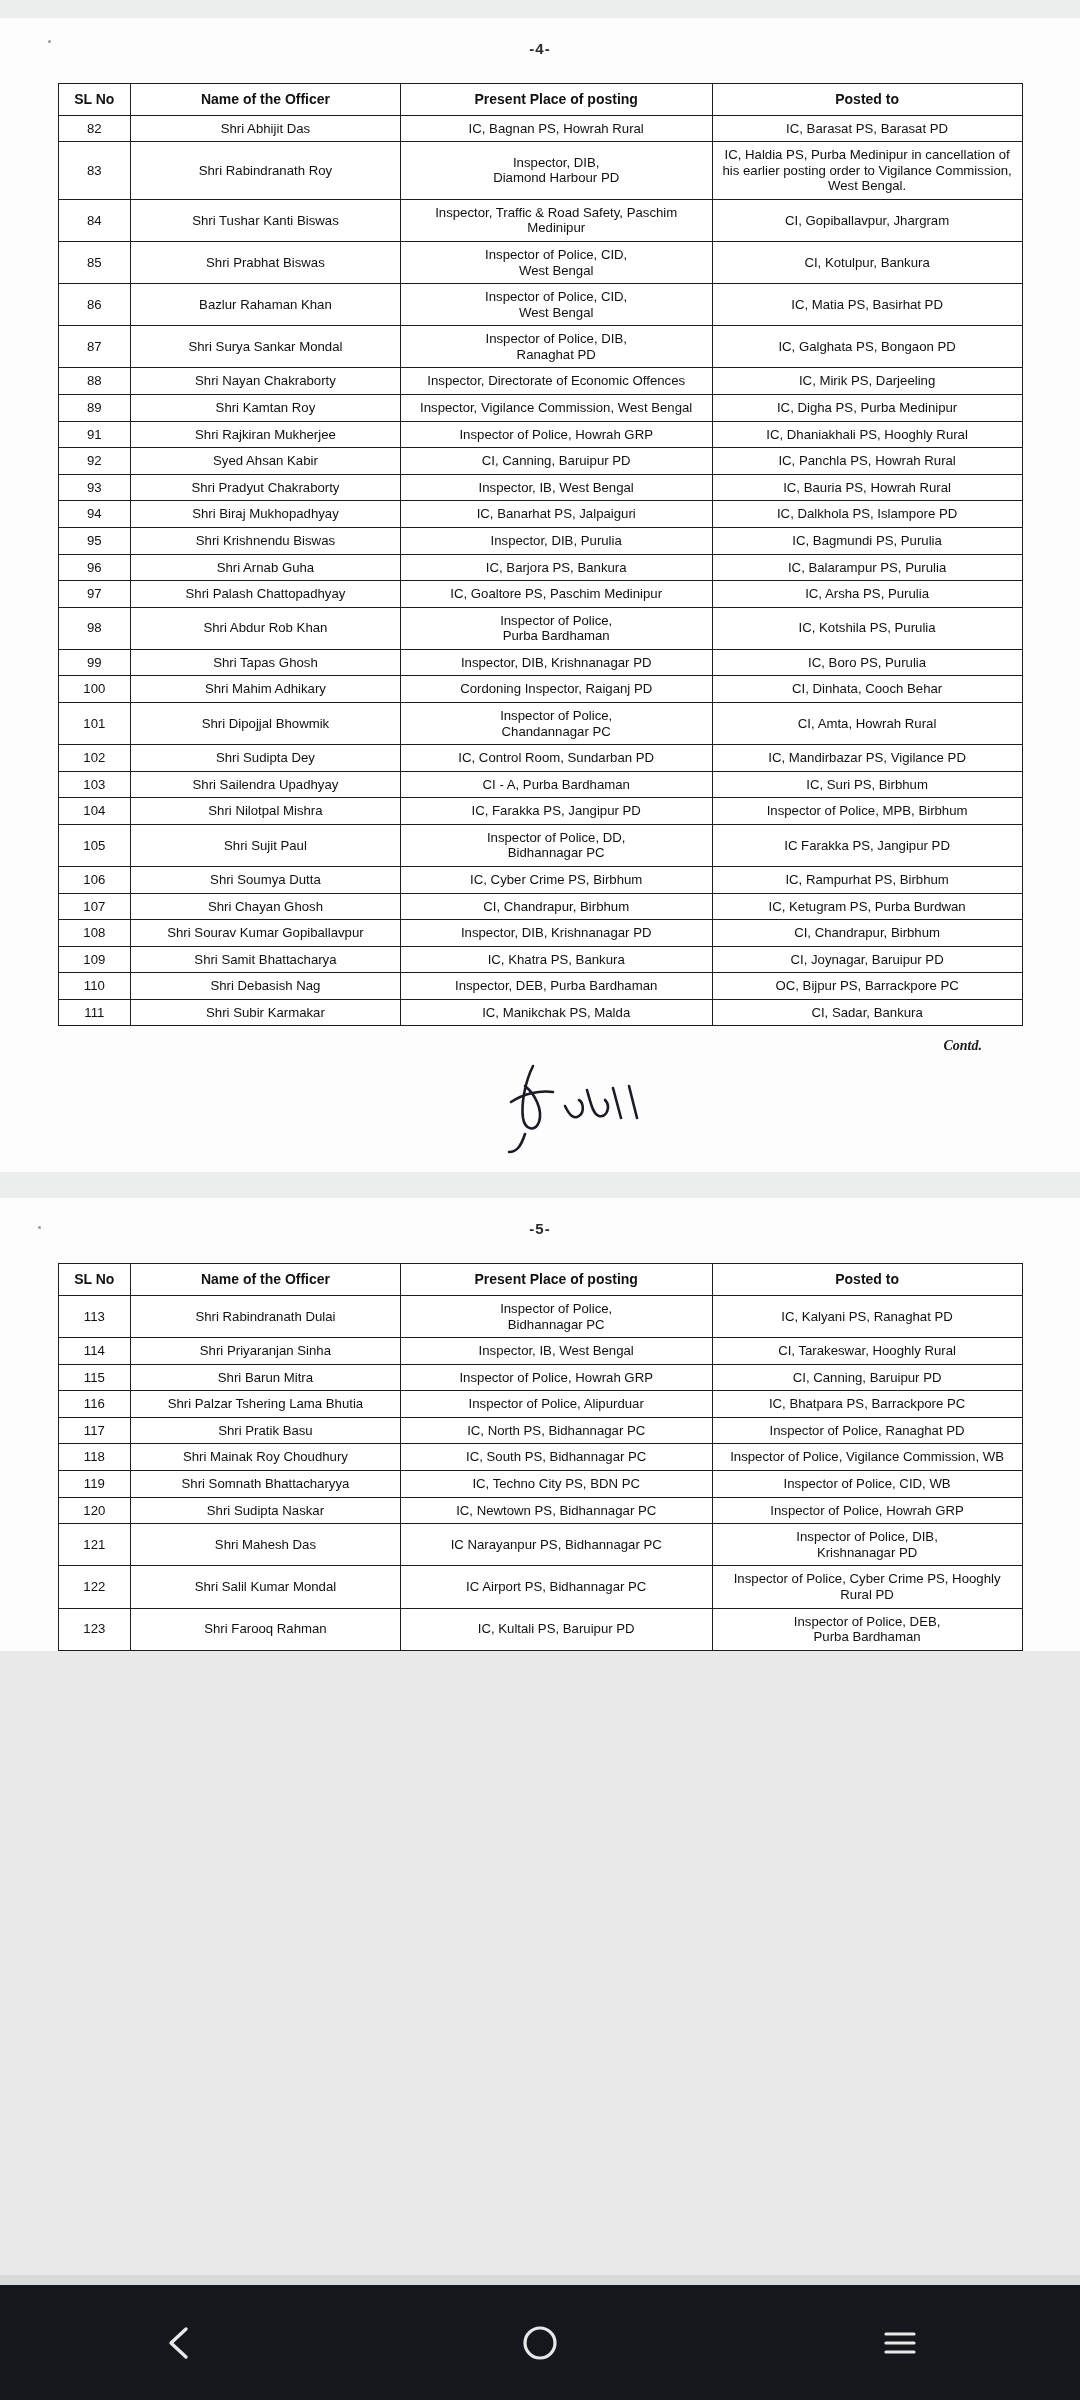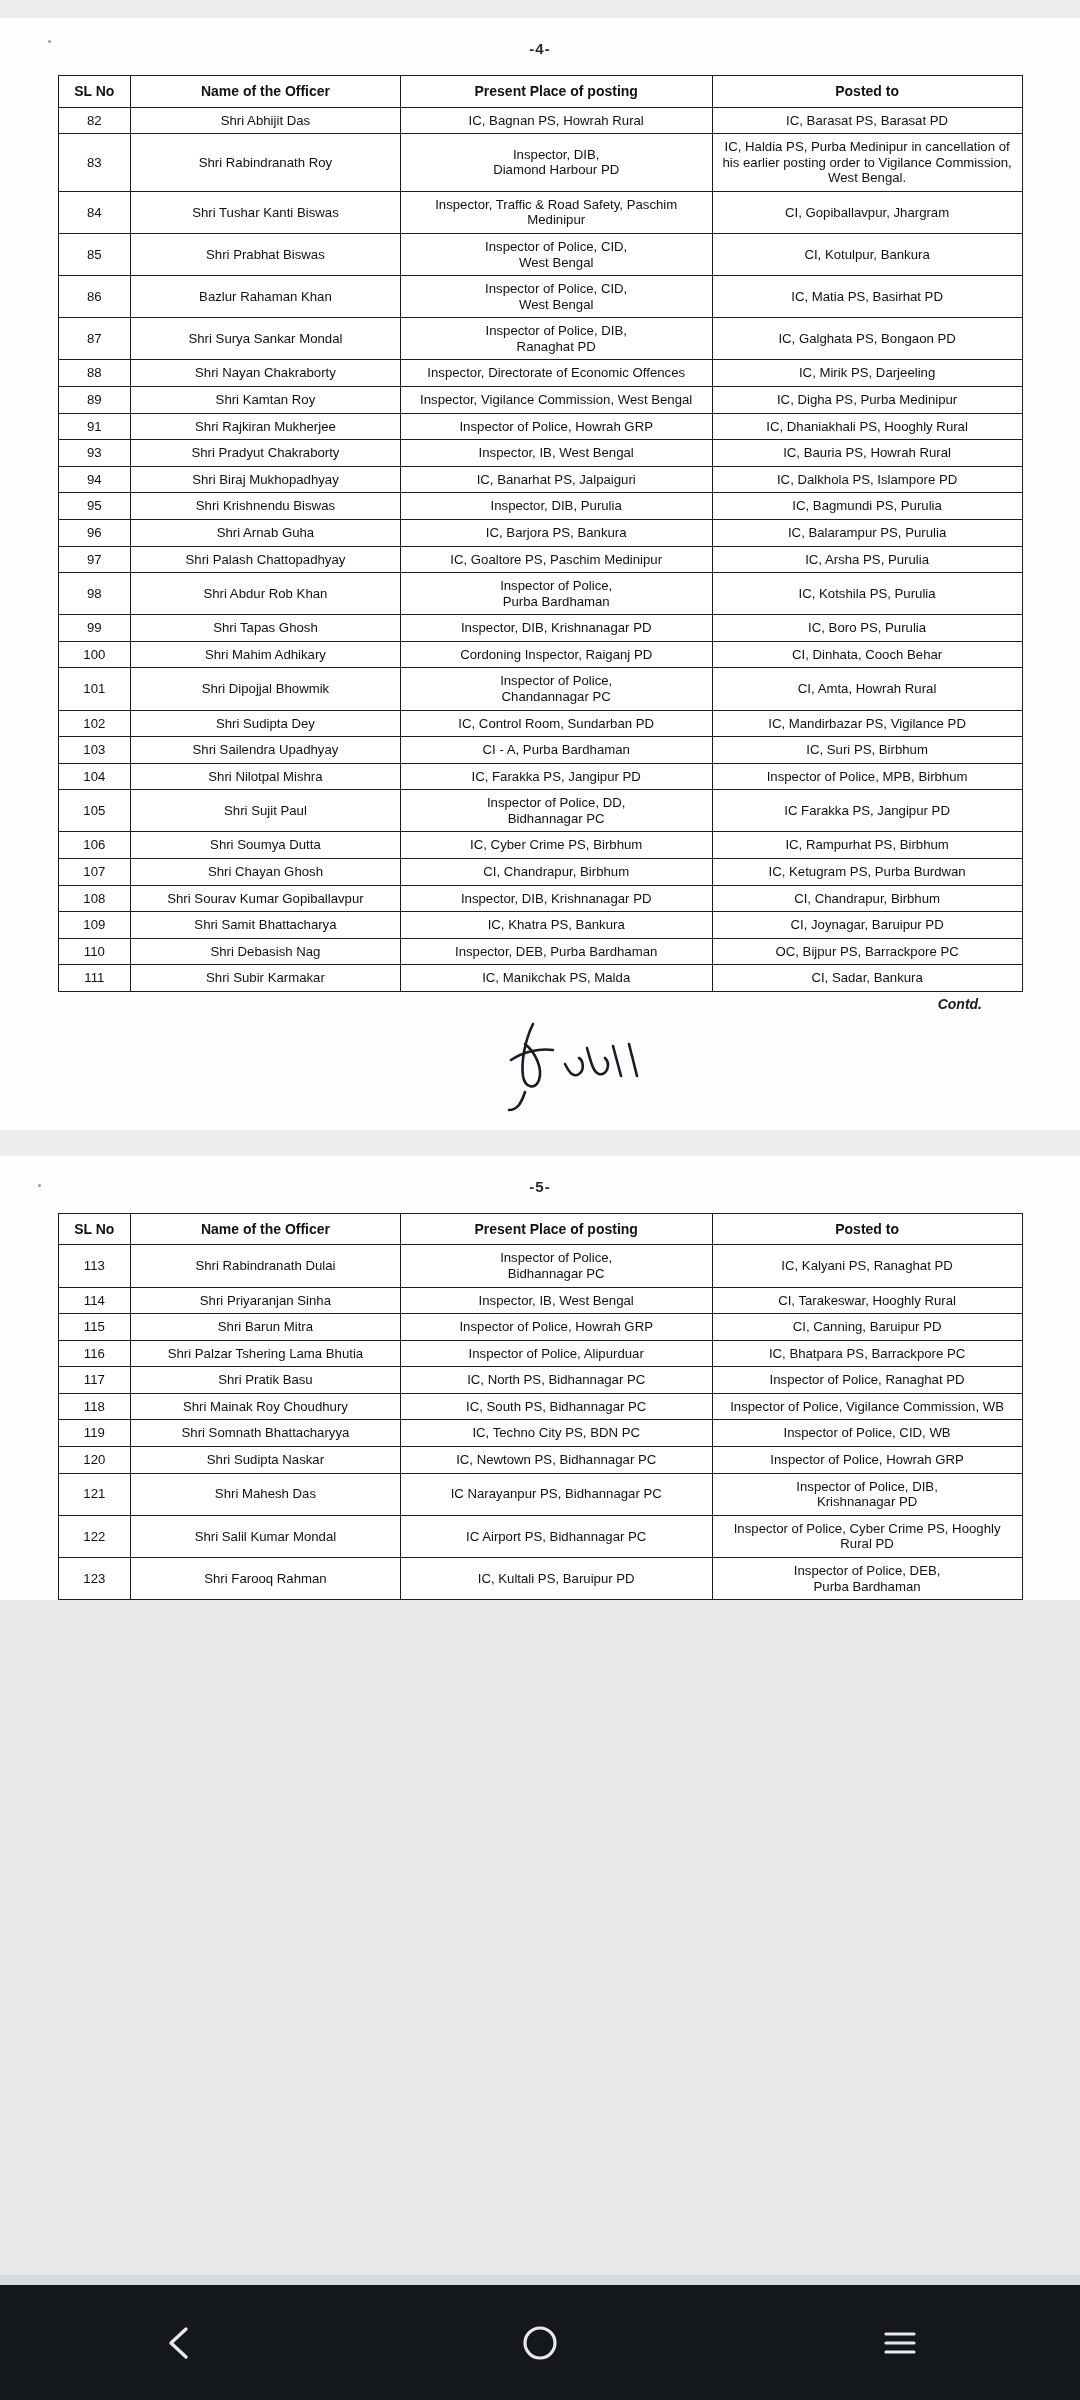--- a/index.html
+++ b/index.html
@@ -34,21 +34,21 @@
   }
   .speck {
     position: absolute;
     width: 3px;
     height: 3px;
     background: #9a9a9a;
     border-radius: 50%;
   }
   table.doc-table {
     border-collapse: collapse;
-    margin: 4px auto;
+    margin: 12px auto;
     width: 965px;
     table-layout: fixed;
     background: #fff;
   }
   table.doc-table td, table.doc-table th {
     border: 1.5px solid #1d1d1d;
     font-size: 13.2px;
     color: #111;
     padding: 5px 4px;
     text-align: center;
@@ -70,20 +70,21 @@
   th.posted { width: 268px; }
   .contd {
     width: 888px;
     margin: 4px auto 0 auto;
     text-align: right;
     font-size: 14px;
     font-weight: bold;
     font-style: italic;
     color: #1b1b1b;
     padding-right: 4px;
+    font-family: Liberation Serif, serif;
   }
   .signature-area {
     height: 118px;
     position: relative;
   }
   .sig svg { display: block; }
   .sig {
     position: absolute;
     left: 495px;
     top: 6px;
@@ -187,20 +188,26 @@
             <td class="sl">89</td>
             <td class="name">Shri Kamtan Roy</td>
             <td class="present">Inspector, Vigilance Commission, West Bengal</td>
             <td class="posted">IC, Digha PS, Purba Medinipur</td>
           </tr>
           <tr>
             <td class="sl">91</td>
             <td class="name">Shri Rajkiran Mukherjee</td>
             <td class="present">Inspector of Police, Howrah GRP</td>
             <td class="posted">IC, Dhaniakhali PS, Hooghly Rural</td>
+          </tr>
+          <tr>
+            <td class="sl">92</td>
+            <td class="name">Syed Ahsan Kabir</td>
+            <td class="present">CI, Canning, Baruipur PD</td>
+            <td class="posted">IC, Panchla PS, Howrah Rural</td>
           </tr>
           <tr>
             <td class="sl">93</td>
             <td class="name">Shri Pradyut Chakraborty</td>
             <td class="present">Inspector, IB, West Bengal</td>
             <td class="posted">IC, Bauria PS, Howrah Rural</td>
           </tr>
           <tr>
             <td class="sl">94</td>
             <td class="name">Shri Biraj Mukhopadhyay</td>

